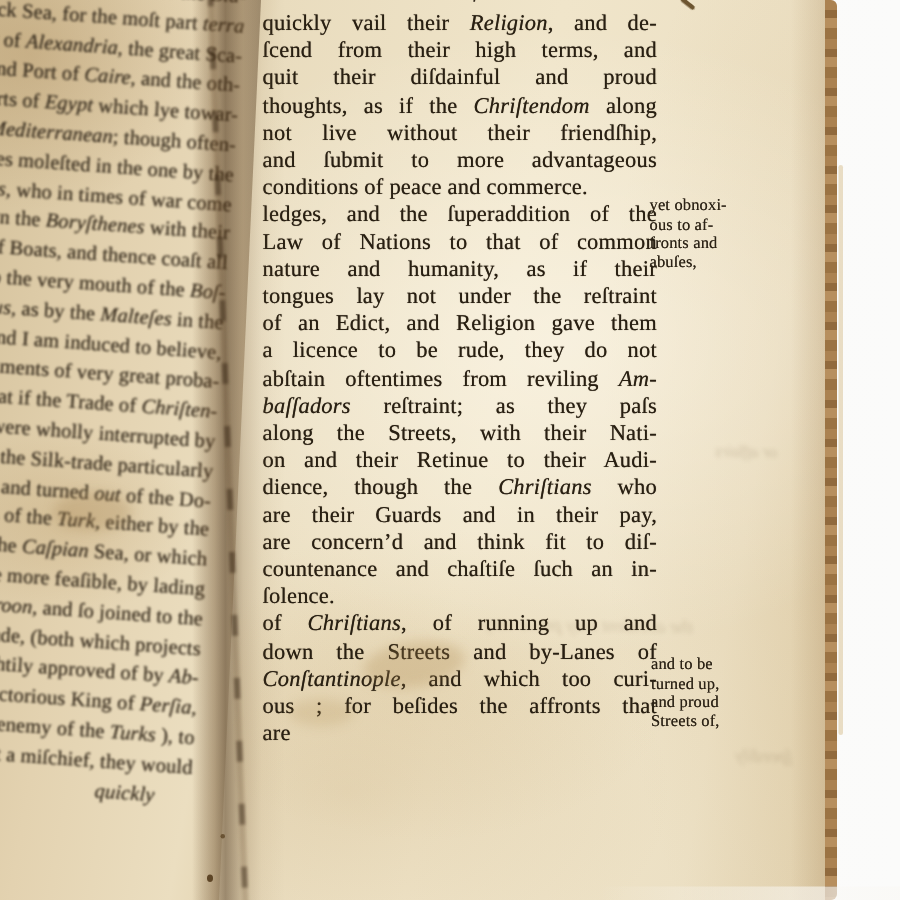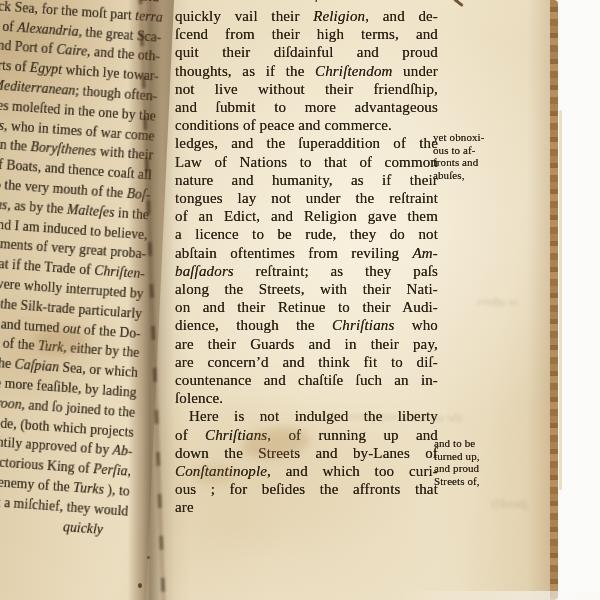--- a/index.html
+++ b/index.html
@@ -103,40 +103,39 @@
   <div class="right-page">
     <div class="running-header">
       <span class="it">Government of the Turks.</span>
     </div>
 
     <div class="main-text">
       <div>
           <div class="tline"><span class="rm">quickly vail their </span><span class="it">Religion</span><span class="rm">, and de-</span></div>
           <div class="tline"><span class="rm">ſcend from their high terms, and</span></div>
           <div class="tline"><span class="rm">quit their diſdainful and proud</span></div>
-          <div class="tline"><span class="rm">thoughts, as if the </span><span class="it">Chriſtendom</span><span class="rm"> under</span></div>
+          <div class="tline"><span class="rm">thoughts, as if the </span><span class="it">Chriſtendom</span><span class="rm"> along</span></div>
           <div class="tline"><span class="rm">not live without their friendſhip,</span></div>
           <div class="tline"><span class="rm">and ſubmit to more advantageous</span></div>
           <div class="tline nj"><span class="rm">conditions of peace and commerce.</span></div>
           <div class="tline"><span class="rm">ledges, and the ſuperaddition of the</span></div>
           <div class="tline"><span class="rm">Law of Nations to that of common</span></div>
           <div class="tline"><span class="rm">nature and humanity, as if their</span></div>
           <div class="tline"><span class="rm">tongues lay not under the reſtraint</span></div>
           <div class="tline"><span class="rm">of an Edict, and Religion gave them</span></div>
           <div class="tline"><span class="rm">a licence to be rude, they do not</span></div>
           <div class="tline"><span class="rm">abſtain oftentimes from reviling </span><span class="it">Am-</span></div>
           <div class="tline"><span class="it">baſſadors</span><span class="rm"> reſtraint; as they paſs</span></div>
           <div class="tline"><span class="rm">along the Streets, with their Nati-</span></div>
           <div class="tline"><span class="rm">on and their Retinue to their Audi-</span></div>
           <div class="tline"><span class="rm">dience, though the </span><span class="it">Chriſtians</span><span class="rm"> who</span></div>
           <div class="tline"><span class="rm">are their Guards and in their pay,</span></div>
           <div class="tline"><span class="rm">are concern’d and think fit to diſ-</span></div>
           <div class="tline"><span class="rm">countenance and chaſtiſe ſuch an in-</span></div>
           <div class="tline nj"><span class="rm">ſolence.</span></div>
-          <div class="tline ind"><span class="rm">Here is not indulged the liberty</span></div>
           <div class="tline"><span class="rm">of </span><span class="it">Chriſtians</span><span class="rm">, of running up and</span></div>
           <div class="tline"><span class="rm">down the Streets and by-Lanes of</span></div>
           <div class="tline"><span class="it">Conſtantinople</span><span class="rm">, and which too curi-</span></div>
           <div class="tline"><span class="rm">ous ; for beſides the affronts that</span></div>
         </div>
       <div class="tline nj cw">are</div>
     </div>
 
     <div class="margin-note note1">
         <div class="tline"><span class="rm">yet obnoxi-</span></div>

